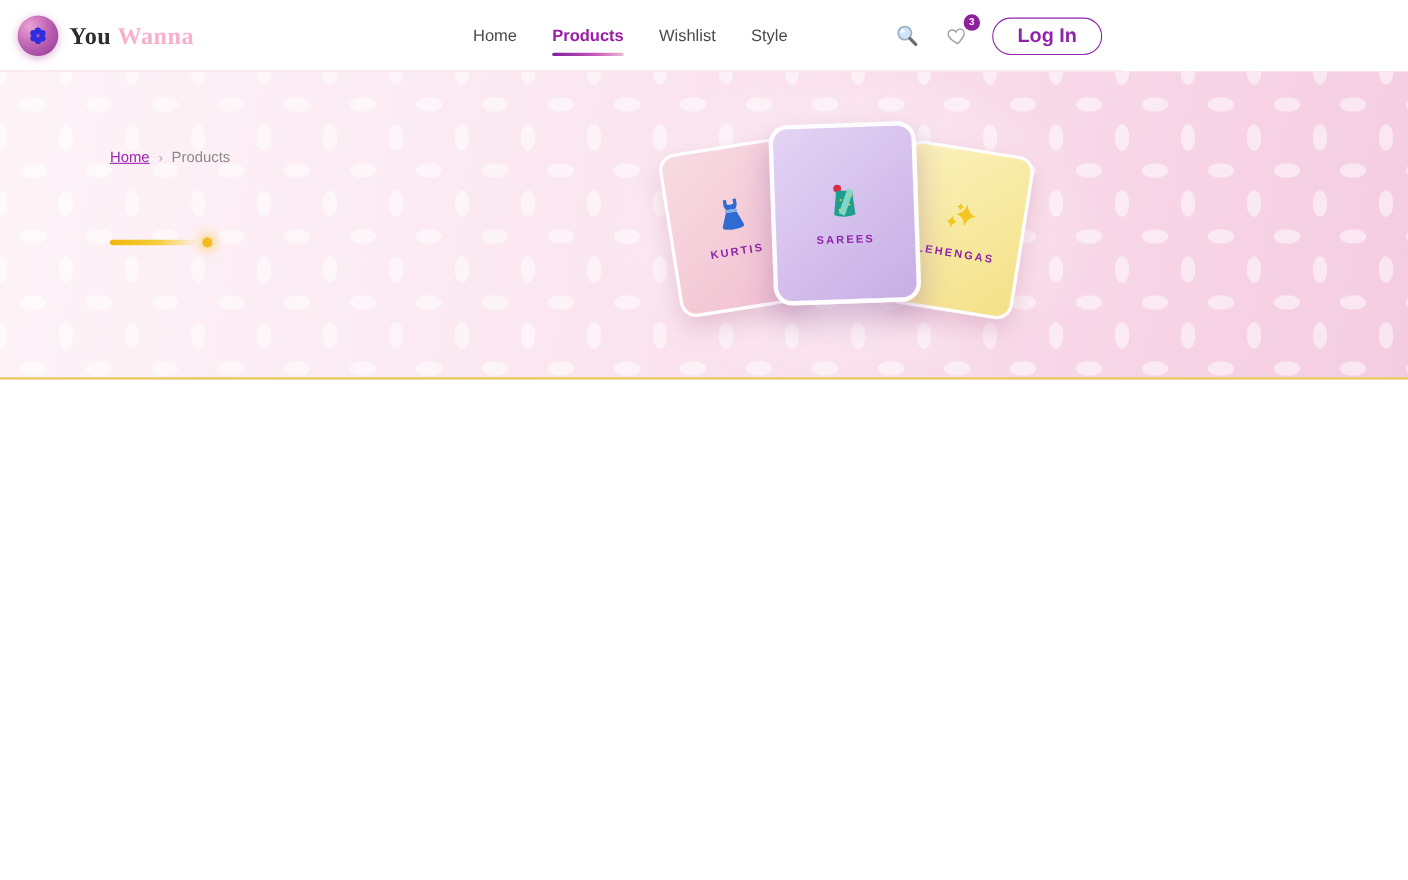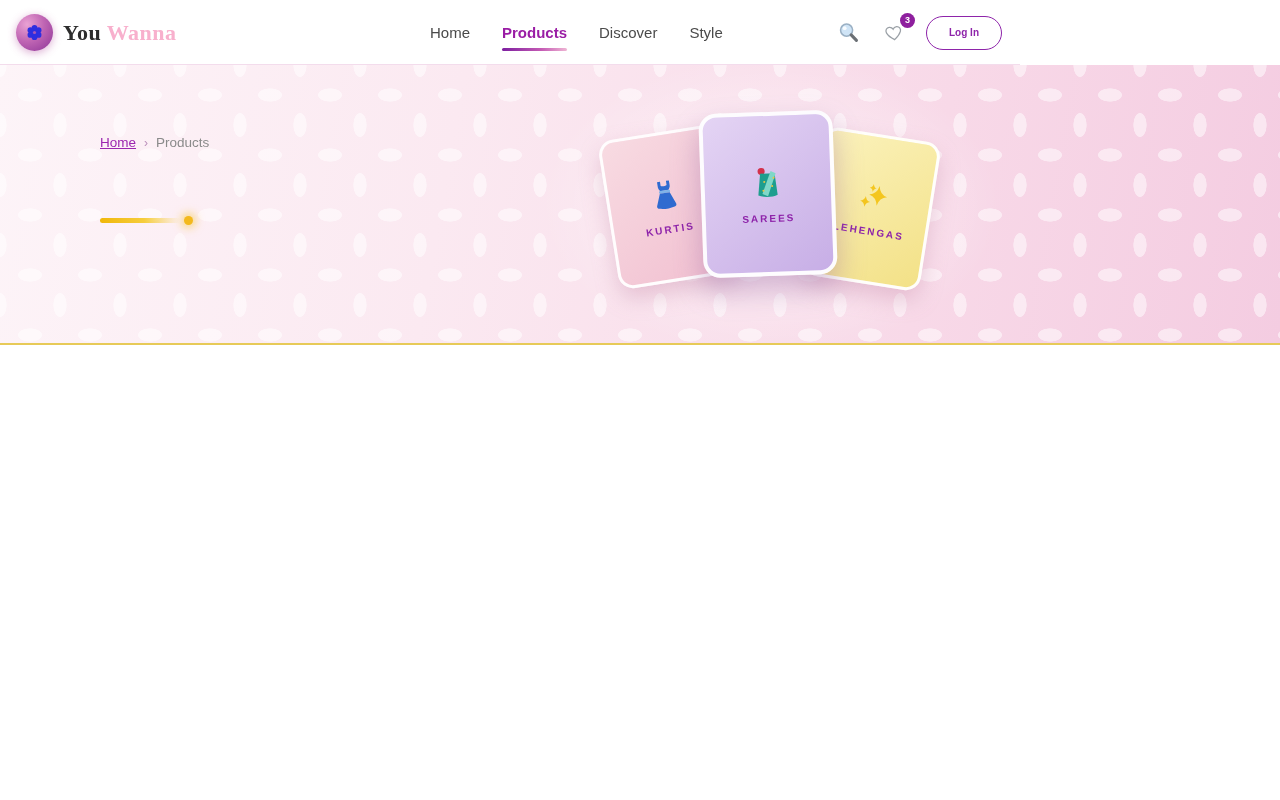--- a/index.html
+++ b/index.html
@@ -36,21 +36,21 @@
 
   .actions { position:absolute; right:18px; top:0; height:65px; display:flex; align-items:center; gap:18px; }
   .icon-btn { position:relative; width:28px; height:28px; display:flex; align-items:center; justify-content:center; cursor:pointer; }
   .badge {
     position:absolute; top:-6px; right:-7px; min-width:15px; height:15px; border-radius:50%;
     background:#8e1f9e; color:#fff; font-size:9px; font-weight:bold;
     display:flex; align-items:center; justify-content:center;
   }
   .btn-login {
     height:34px; padding:0 22px; border-radius:17px; background:#ffffff;
-    border:1.5px solid #8e24aa; color:#8e24aa; font-size:10px; font-weight:bold;
+    border:1.5px solid #8e24aa; color:#8e24aa; font-size:18px; font-weight:bold;
     display:flex; align-items:center; cursor:pointer;
   }
   .btn-signup {
     height:34px; padding:0 20px; border-radius:17px; border:none;
     background:linear-gradient(90deg,#f2a9c4 0%, #d06bb2 55%, #a6379f 100%);
     color:#ffffff; font-size:13.5px; font-weight:bold;
     display:flex; align-items:center; cursor:pointer;
     box-shadow:0 4px 12px rgba(214,105,170,.55);
   }
 
@@ -151,21 +151,21 @@
       </div>
       <div class="brand-text"><span class="brand-you">You</span> <span class="brand-wanna">Wanna</span></div>
     </div>
 
     <nav class="nav">
       <div class="nav-item">Home</div>
       <div class="nav-item active">
         <span>Products</span>
         <div class="nav-underline"></div>
       </div>
-      <div class="nav-item">Discover</div>
+      <div class="nav-item">Wishlist</div>
       <div class="nav-item">Style</div>
     </nav>
 
     <div class="actions">
       <div class="icon-btn">
         <svg width="23" height="23" viewBox="0 0 24 24">
           <circle cx="10" cy="9.5" r="6.3" fill="#cfe4f6" stroke="#9ab0c4" stroke-width="1.6"></circle>
           <circle cx="8" cy="7.5" r="2" fill="#ffffff" opacity=".85"></circle>
           <path d="M14.8 14.5 L20.3 20.2" stroke="#6b7075" stroke-width="3.2" stroke-linecap="round"></path>
         </svg>

